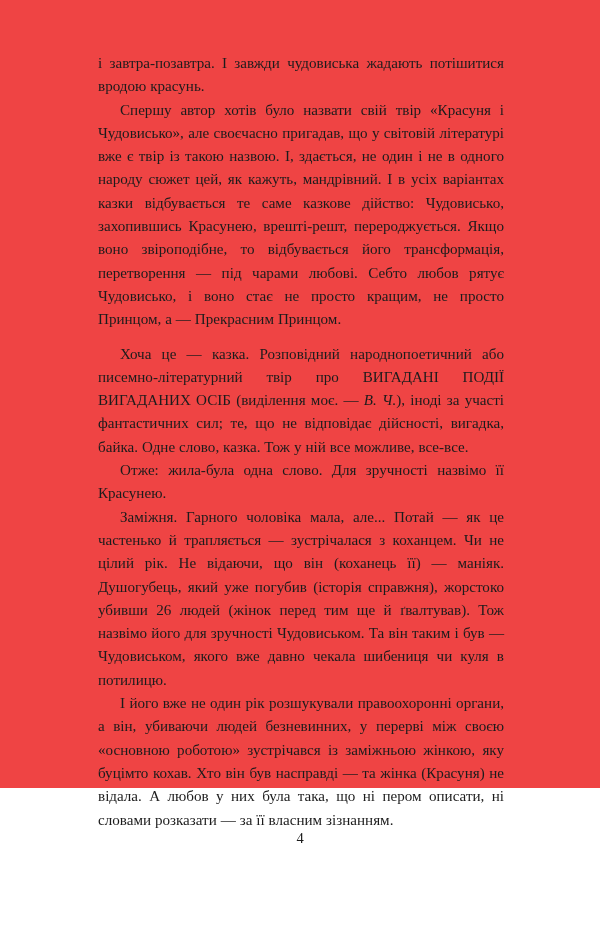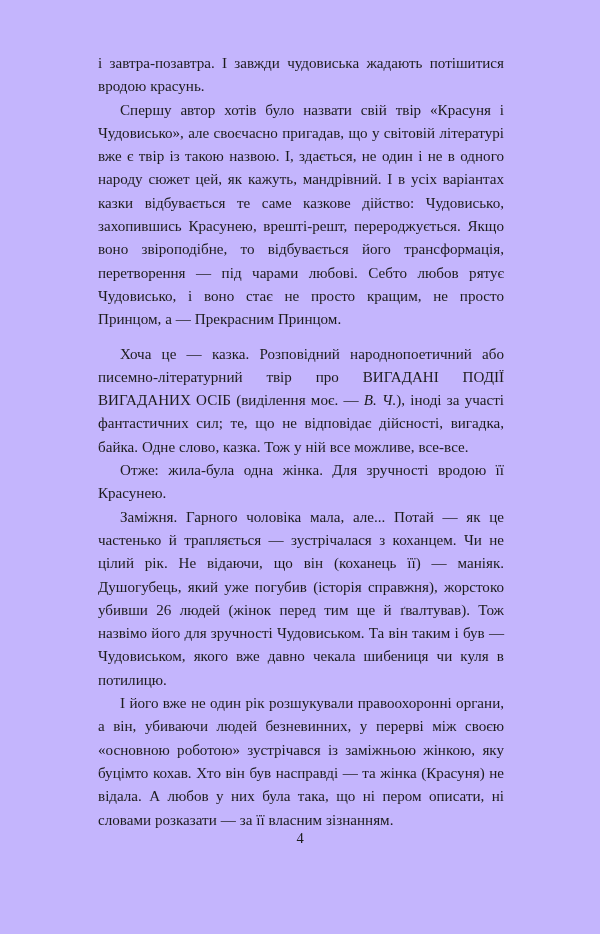--- a/index.html
+++ b/index.html
@@ -14,22 +14,22 @@
     font-family: "Liberation Serif", "DejaVu Serif", serif;
     color: #1c1c1c;
     overflow: hidden;
   }
 
   #page {
     position: absolute;
     left: 0;
     top: 0;
     width: 600px;
-    height: 934px;
-    background: #c4b5fd;
+    height: 788px;
+    background: #ef4444;
   }
 
   #text-block {
     position: absolute;
     left: 98px;
     top: 52px;
     width: 406px;
   }
 
   p.para {
@@ -76,21 +76,21 @@
 
   <div id="text-block">
 
     <p class="para no-indent">і завтра-позавтра. І завжди чудовиська жадають потішитися вродою красунь.</p>
 
     <p class="para">Спершу автор хотів було назвати свій твір «Красуня і Чудовисько», але своєчасно пригадав, що у світовій літературі вже є твір із такою назвою. І, здається, не один і не в одного народу сюжет цей, як кажуть, мандрівний. І в усіх варіантах казки відбувається те саме казкове дійство: Чудовисько, захопившись Красунею, врешті-решт, перероджується. Якщо воно звіроподібне, то відбувається його трансформація, перетворення — під чарами любові. Себто любов рятує Чудовисько, і воно стає не просто кращим, не просто Принцом, а — Прекрасним Принцом.</p>
 
     <p class="para gap-before"><span>Хоча це — казка. Розповідний народнопоетичний або писемно-літературний твір про ВИГАДАНІ ПОДІЇ ВИГАДАНИХ ОСІБ (виділення моє. — </span><span class="ital">В. Ч.</span><span>), іноді за участі фантастичних сил; те, що не відповідає дійсності, вигадка, байка. Одне слово, казка. Тож у ній все можливе, все-все.</span></p>
 
 
-    <p class="para">Отже: жила-була одна жінка. Для зручності вродою її Красунею.</p>
+    <p class="para">Отже: жила-була одна слово. Для зручності назвімо її Красунею.</p>
 
     <p class="para">Заміжня. Гарного чоловіка мала, але... Потай — як це частенько й трапляється — зустрічалася з коханцем. Чи не цілий рік. Не відаючи, що він (коханець її) — маніяк. Душогубець, який уже погубив (історія справжня), жорстоко убивши 26 людей (жінок перед тим ще й ґвалтував). Тож назвімо його для зручності Чудовиськом. Та він таким і був — Чудовиськом, якого вже давно чекала шибениця чи куля в потилицю.</p>
 
     <p class="para">І його вже не один рік розшукували правоохоронні органи, а він, убиваючи людей безневинних, у перерві між своєю «основною роботою» зустрічався із заміжньою жінкою, яку буцімто кохав. Хто він був насправді — та жінка (Красуня) не відала. А любов у них була така, що ні пером описати, ні словами розказати — за її власним зізнанням.</p>
 
   </div>
 
   <div id="page-number">4</div>
 
 </div>

